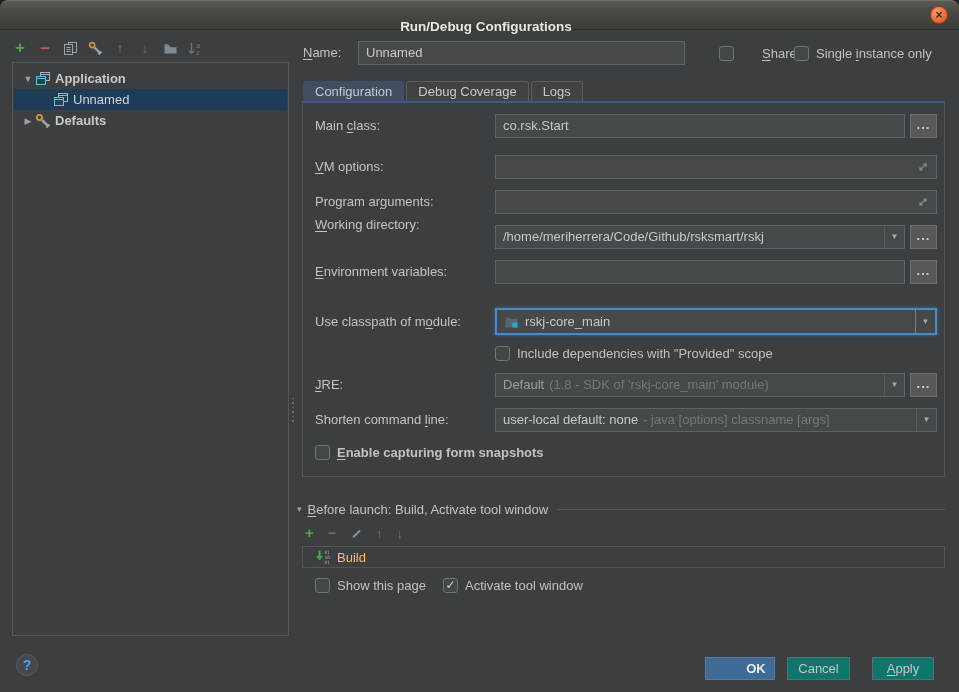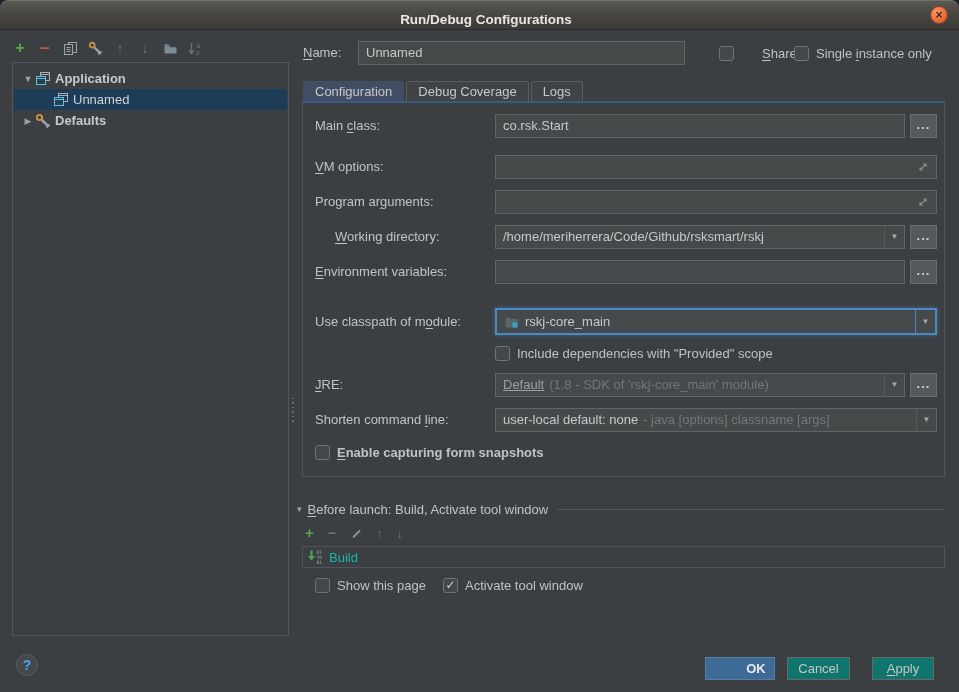--- a/index.html
+++ b/index.html
@@ -4,21 +4,21 @@
 <style>
   html,body{margin:0;padding:0;background:#211d23;font-family:"Liberation Sans","DejaVu Sans",sans-serif;}
   *{box-sizing:border-box;}
   u{text-decoration:underline;text-underline-offset:2px;}
   .window{position:relative;width:959px;height:692px;background:#3c3f41;border-radius:8px 8px 0 0;overflow:hidden;color:#bfc2c4;font-size:13px;}
   
   .titlebar{position:absolute;left:0;top:0;width:959px;height:30px;
     background:linear-gradient(180deg,#5b5a53 0%,#4a4944 40%,#3c3b37 100%);
     border-bottom:1px solid #2b2a27;border-radius:8px 8px 0 0;
     box-shadow:inset 0 1px 0 rgba(255,255,255,.14);}
-  .title-text{position:absolute;left:0;right:0;top:5px;height:30px;line-height:30px;text-align:center;color:#e9e7e4;font-weight:bold;font-size:13.5px;padding-left:13px;}
+  .title-text{position:absolute;left:0;right:0;top:12px;height:30px;line-height:30px;text-align:center;color:#e9e7e4;font-weight:bold;font-size:13.5px;padding-left:13px;}
   .close-btn{position:absolute;right:11px;top:6px;width:18px;height:18px;border-radius:50%;
     background:radial-gradient(circle at 35% 30%,#f59a6b,#e9703f 55%,#cf5426);border:1px solid #9c3f1c;
     color:#4c2412;font-weight:bold;font-size:12px;line-height:16px;text-align:center;cursor:default;}
   
   .toolbar{position:absolute;left:12px;top:40px;display:flex;gap:9px;align-items:center;}
   .tbbtn{width:16px;height:16px;display:flex;align-items:center;justify-content:center;}
   .g-add{color:#57a64a;font-size:17px;font-weight:bold;line-height:14px;}
   .g-remove{color:#c75450;font-size:17px;font-weight:bold;line-height:13px;}
   .g-dim{color:#6f7376;font-size:14px;font-weight:bold;}
   
@@ -41,28 +41,28 @@
   .tab{height:20px;padding:0 11px;line-height:20px;color:#c6c9cb;background:#3f4346;border:1px solid #595d5f;border-bottom:none;border-radius:3px 3px 0 0;margin-right:2px;}
   .tab.selected{background:#404d63;border-color:#404d63;}
   .tab-line{position:absolute;left:302px;top:101px;width:643px;height:2px;background:#3a5a85;}
   .panel{position:absolute;left:302px;top:103px;width:643px;height:374px;border:1px solid #515557;border-top:none;}
   .flabel{position:absolute;left:315px;height:24px;line-height:24px;color:#c1c4c6;}
   .tfield{position:absolute;background:#45494a;border:1px solid #5f6468;height:24px;color:#c6c9cb;padding:0 7px;line-height:22px;display:flex;align-items:center;}
   .tfield .grow{flex:1;}
   .browse{position:absolute;width:27px;height:24px;background:#55595c;border:1px solid #6a6e71;color:#cdd0d2;text-align:center;line-height:20px;font-weight:bold;letter-spacing:1px;}
   .combo-arrow{width:20px;align-self:stretch;display:flex;align-items:center;justify-content:center;border-left:1px solid #55595c;color:#a4a8ab;font-size:8px;margin-right:-7px;}
   .focused{border:2px solid #4a88c7;box-shadow:0 0 4px rgba(74,136,199,.6);}
-  .dimval{color:#9b9ea0;text-decoration:underline;}
+  .dimval{color:#9b9ea0;}
   .hint{color:#73777a;margin-left:5px;white-space:nowrap;}
   
   .bl-header{position:absolute;left:297px;top:500px;width:648px;height:18px;display:flex;align-items:center;color:#c1c4c6;}
   .bl-header .chev{color:#a2a6a8;font-size:9px;margin-right:6px;}
   .bl-header .line{flex:1;height:1px;background:#53575a;margin-left:9px;}
   .bl-toolbar{position:absolute;left:305px;top:524px;display:flex;gap:14px;align-items:center;height:18px;}
-  .task-row{position:absolute;left:302px;top:546px;width:643px;height:22px;border:1px solid #515557;display:flex;align-items:center;padding-left:4px;gap:6px;color:#14b8a6;}
+  .task-row{position:absolute;left:302px;top:546px;width:643px;height:22px;border:1px solid #515557;display:flex;align-items:center;padding-left:12px;gap:6px;color:#fdba74;}
   
   .btn{position:absolute;height:23px;border:1px solid #66696b;background:#0f766e;color:#c4c7c9;text-align:center;line-height:21px;}
   .btn.default{background:#3e6a96;border-color:#537ba3;color:#e8eaec;font-weight:bold;padding-left:32px;}
   .help{position:absolute;left:16px;top:654px;width:22px;height:22px;border-radius:50%;background:#46494b;border:1px solid #595d5f;color:#4a9ff8;font-weight:bold;font-size:14px;text-align:center;line-height:20px;}
   .splitter{position:absolute;left:292px;top:398px;width:2px;height:26px;background:repeating-linear-gradient(180deg,#6a6e70 0 1.5px,transparent 1.5px 4.5px);}
   svg{display:block;}
 </style>
 </head>
 <body>
 
@@ -190,21 +190,21 @@
   </div>
 
   <div class="flabel" style="top:190px;">Program ar<u>g</u>uments:</div>
   <div class="tfield" style="left:495px;top:190px;width:442px;">
     <span class="grow"></span>
     <svg width="12" height="12" viewBox="0 0 12 12">
       <path d="M3 9 L9 3 M6.2 3 H9 V5.8 M3 6.2 V9 H5.8" stroke="#878c90" stroke-width="1.2" fill="none"></path>
     </svg>
   </div>
 
-  <div class="flabel" style="top:225px;margin-left:20px;"><u>W</u>orking directory:</div>
+  <div class="flabel" style="top:213px;"><u>W</u>orking directory:</div>
   <div class="tfield" style="left:495px;top:225px;width:410px;">
     <span class="grow">/home/meriherrera/Code/Github/rsksmart/rskj</span>
     <span class="combo-arrow">▼</span>
   </div>
   <div class="browse" style="left:910px;top:225px;">...</div>
 
   <div class="flabel" style="top:260px;"><u>E</u>nvironment variables:</div>
   <div class="tfield" style="left:495px;top:260px;width:410px;">
     <span class="grow"></span>
   </div>

